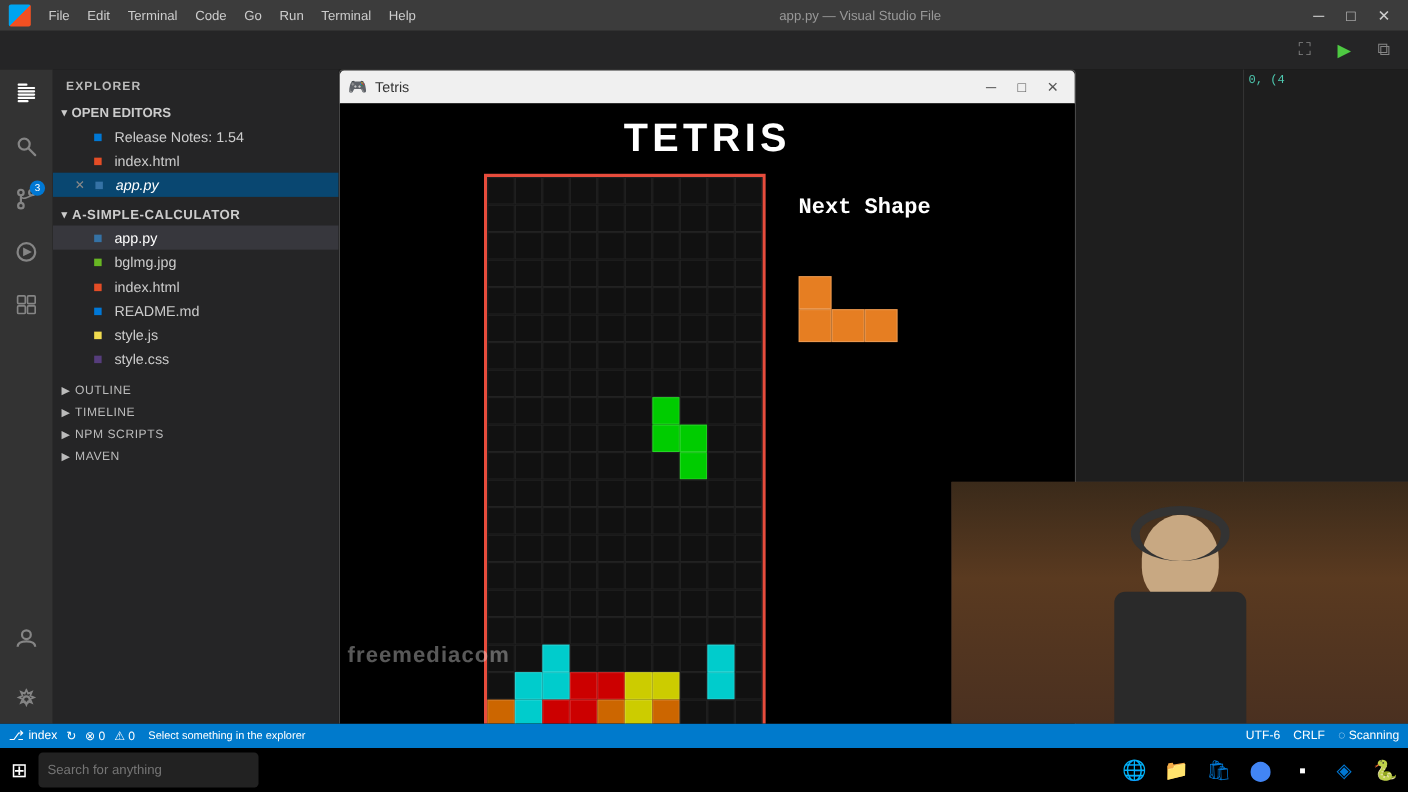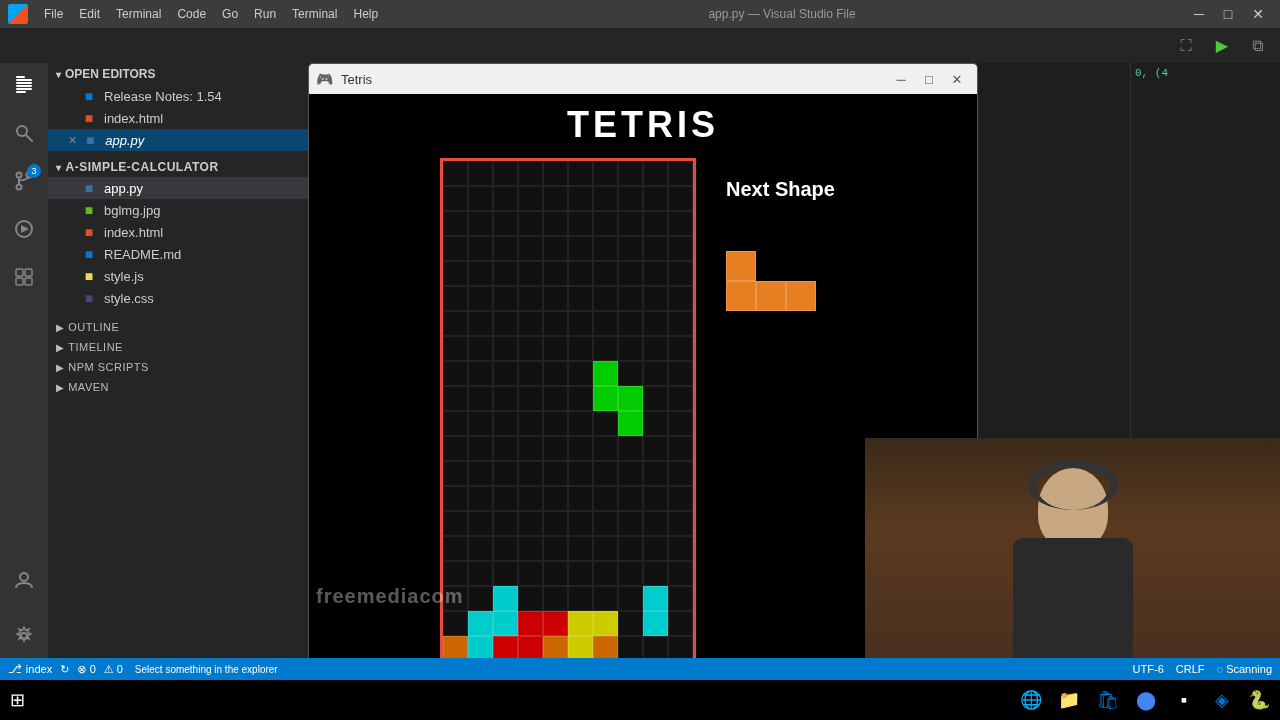--- a/index.html
+++ b/index.html
@@ -226,20 +226,21 @@
       font-size: 36px;
       font-weight: bold;
       color: #fff;
       letter-spacing: 4px;
       margin-bottom: 12px;
     }
     .tetris-content {
       display: flex;
       gap: 30px;
       align-items: flex-start;
+      font-family: Liberation Mono, monospace;
     }
     .tetris-board {
       border: 3px solid #e74c3c;
       display: grid;
       grid-template-columns: repeat(10, 25px);
       grid-template-rows: repeat(20, 25px);
       background: #111;
       gap: 0;
     }
 
@@ -490,20 +491,21 @@
       </div>
       <div class="activity-icon" style="margin-bottom:8px;">
         <svg width="20" height="20" viewBox="0 0 20 20" fill="currentColor">
             <circle cx="10" cy="10" r="3" fill="none" stroke="currentColor" stroke-width="2"></circle>
             <path d="M10 1 L11.5 4.5 L15 3 L13.5 6.5 L17 8 L13.5 9.5 L15 13 L11.5 11.5 L10 15 L8.5 11.5 L5 13 L6.5 9.5 L3 8 L6.5 6.5 L5 3 L8.5 4.5 Z" fill="none" stroke="currentColor" stroke-width="1.5"></path>
           </svg>
       </div>
     </div>
 
     <div class="sidebar">
+      <div class="sidebar-header">EXPLORER</div>
 
       <div class="section-header">
         <span class="arrow">▾</span>
         <span>OPEN EDITORS</span>
       </div>
       <div class="file-tree">
 
         <div class="tree-item" style="padding-left:32px;">
           <span class="icon icon-vscode">■</span>
           <span>Release Notes: 1.54</span>
@@ -866,20 +868,21 @@
         <span style="font-size:11px;">◌</span>
         <span>Scanning</span>
       </span>
     </div>
   </div>
 
   <div class="taskbar">
     <button class="taskbar-btn" style="font-size:18px;padding:0 6px;">
       ⊞
     </button>
+    <input class="taskbar-search" type="text" placeholder="Search for anything" style="">
     <div class="taskbar-icons">
       <div class="taskbar-app-icon" style="color:#0078d4;">🌐</div>
       <div class="taskbar-app-icon" style="color:#ffc000;">📁</div>
       <div class="taskbar-app-icon" style="color:#0078d4;">🛍</div>
       <div class="taskbar-app-icon" style="color:#4285f4;">⬤</div>
       <div class="taskbar-app-icon" style="color:#fff;">▪</div>
       <div class="taskbar-app-icon" style="color:#0078d4;">◈</div>
       <div class="taskbar-app-icon" style="color:#3572A5;">🐍</div>
     </div>
   </div>

